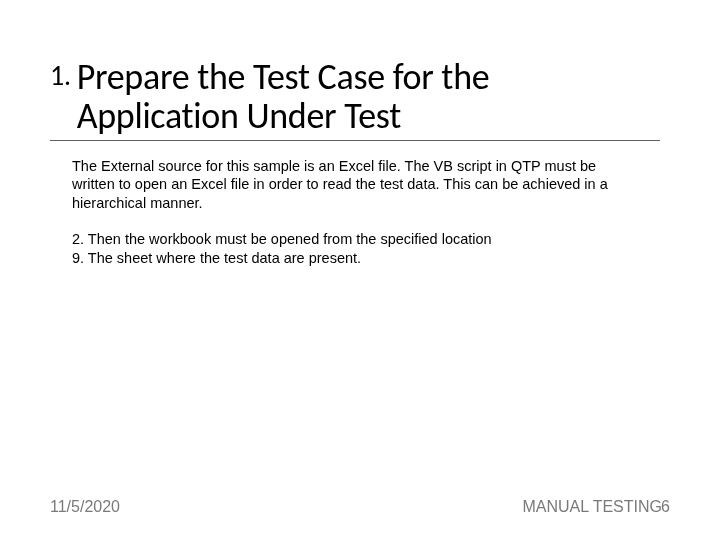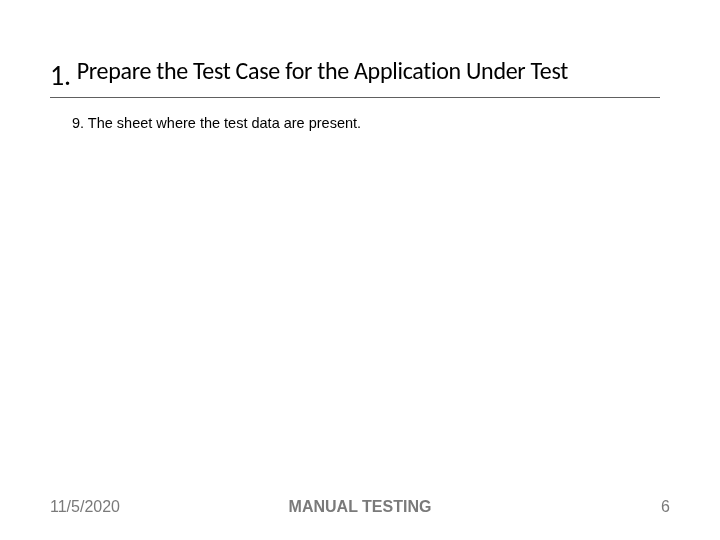--- a/index.html
+++ b/index.html
@@ -1,41 +1,43 @@
 <!DOCTYPE html>
 <html><head>
 <meta charset="utf-8">
 <style>
   * { margin: 0; padding: 0; box-sizing: border-box; }
   html, body { width: 720px; height: 540px; background: #fff; font-family: Arial, Helvetica, sans-serif; color: #000; }
   .slide { position: relative; width: 720px; height: 540px; padding: 58px 50px 0 50px; }
   .title-wrap { display: flex; align-items: flex-start; }
   .title-num { font-family: "Calibri Light", Calibri, Arial, sans-serif; font-weight: 400; font-size: 28px; letter-spacing: -0.3px; margin-right: 6px; }
-  .title-text { font-family: "Calibri Light", Calibri, Arial, sans-serif; font-weight: 400; font-size: 24px; letter-spacing: -0.3px; line-height: 1.08; max-width: 560px; }
+  .title-text { font-family: "Calibri Light", Calibri, Arial, sans-serif; font-weight: 400; font-size: 36px; letter-spacing: -0.3px; line-height: 1.08; max-width: 560px; }
   .rule { border: none; border-top: 1px solid #606060; margin-top: 4px; width: 610px; }
   .body { padding: 16px 10px 0 22px; font-size: 14.5px; line-height: 1.28; max-width: 600px; }
   .paragraph { margin-bottom: 18px; }
   .steps { }
   .step { }
   .footer { position: absolute; bottom: 24px; left: 50px; right: 50px; display: flex; justify-content: space-between; align-items: baseline; font-size: 16px; color: #7a7a7a; }
-  .footer-center { position: absolute; left: 0; right: 0; text-align: center; font-weight: bold; }
+  .footer-center { position: absolute; left: 0; right: 8px; text-align: right; }
   .footer-left { position: relative; z-index: 1; }
   .footer-right { position: relative; z-index: 1; }
 </style>
 </head>
 <body>
 
 <div class="slide">
   <div class="title-wrap">
     <div class="title-num">1.</div>
     <div class="title-text">Prepare the Test Case for the Application Under Test</div>
   </div>
   <hr class="rule">
   <div class="body">
+    <div class="paragraph">The External source for this sample is an Excel file. The VB script in QTP must be written to open an Excel file in order to read the test data. This can be achieved in a hierarchical manner.</div>
     <div class="steps">
+      <div class="step">2. Then the workbook must be opened from the specified location</div>
       <div class="step">9. The sheet where the test data are present.</div>
     </div>
   </div>
   <div class="footer">
     <span class="footer-left">11/5/2020</span>
     <span class="footer-center">MANUAL TESTING</span>
     <span class="footer-right">6</span>
   </div>
 </div>
 

